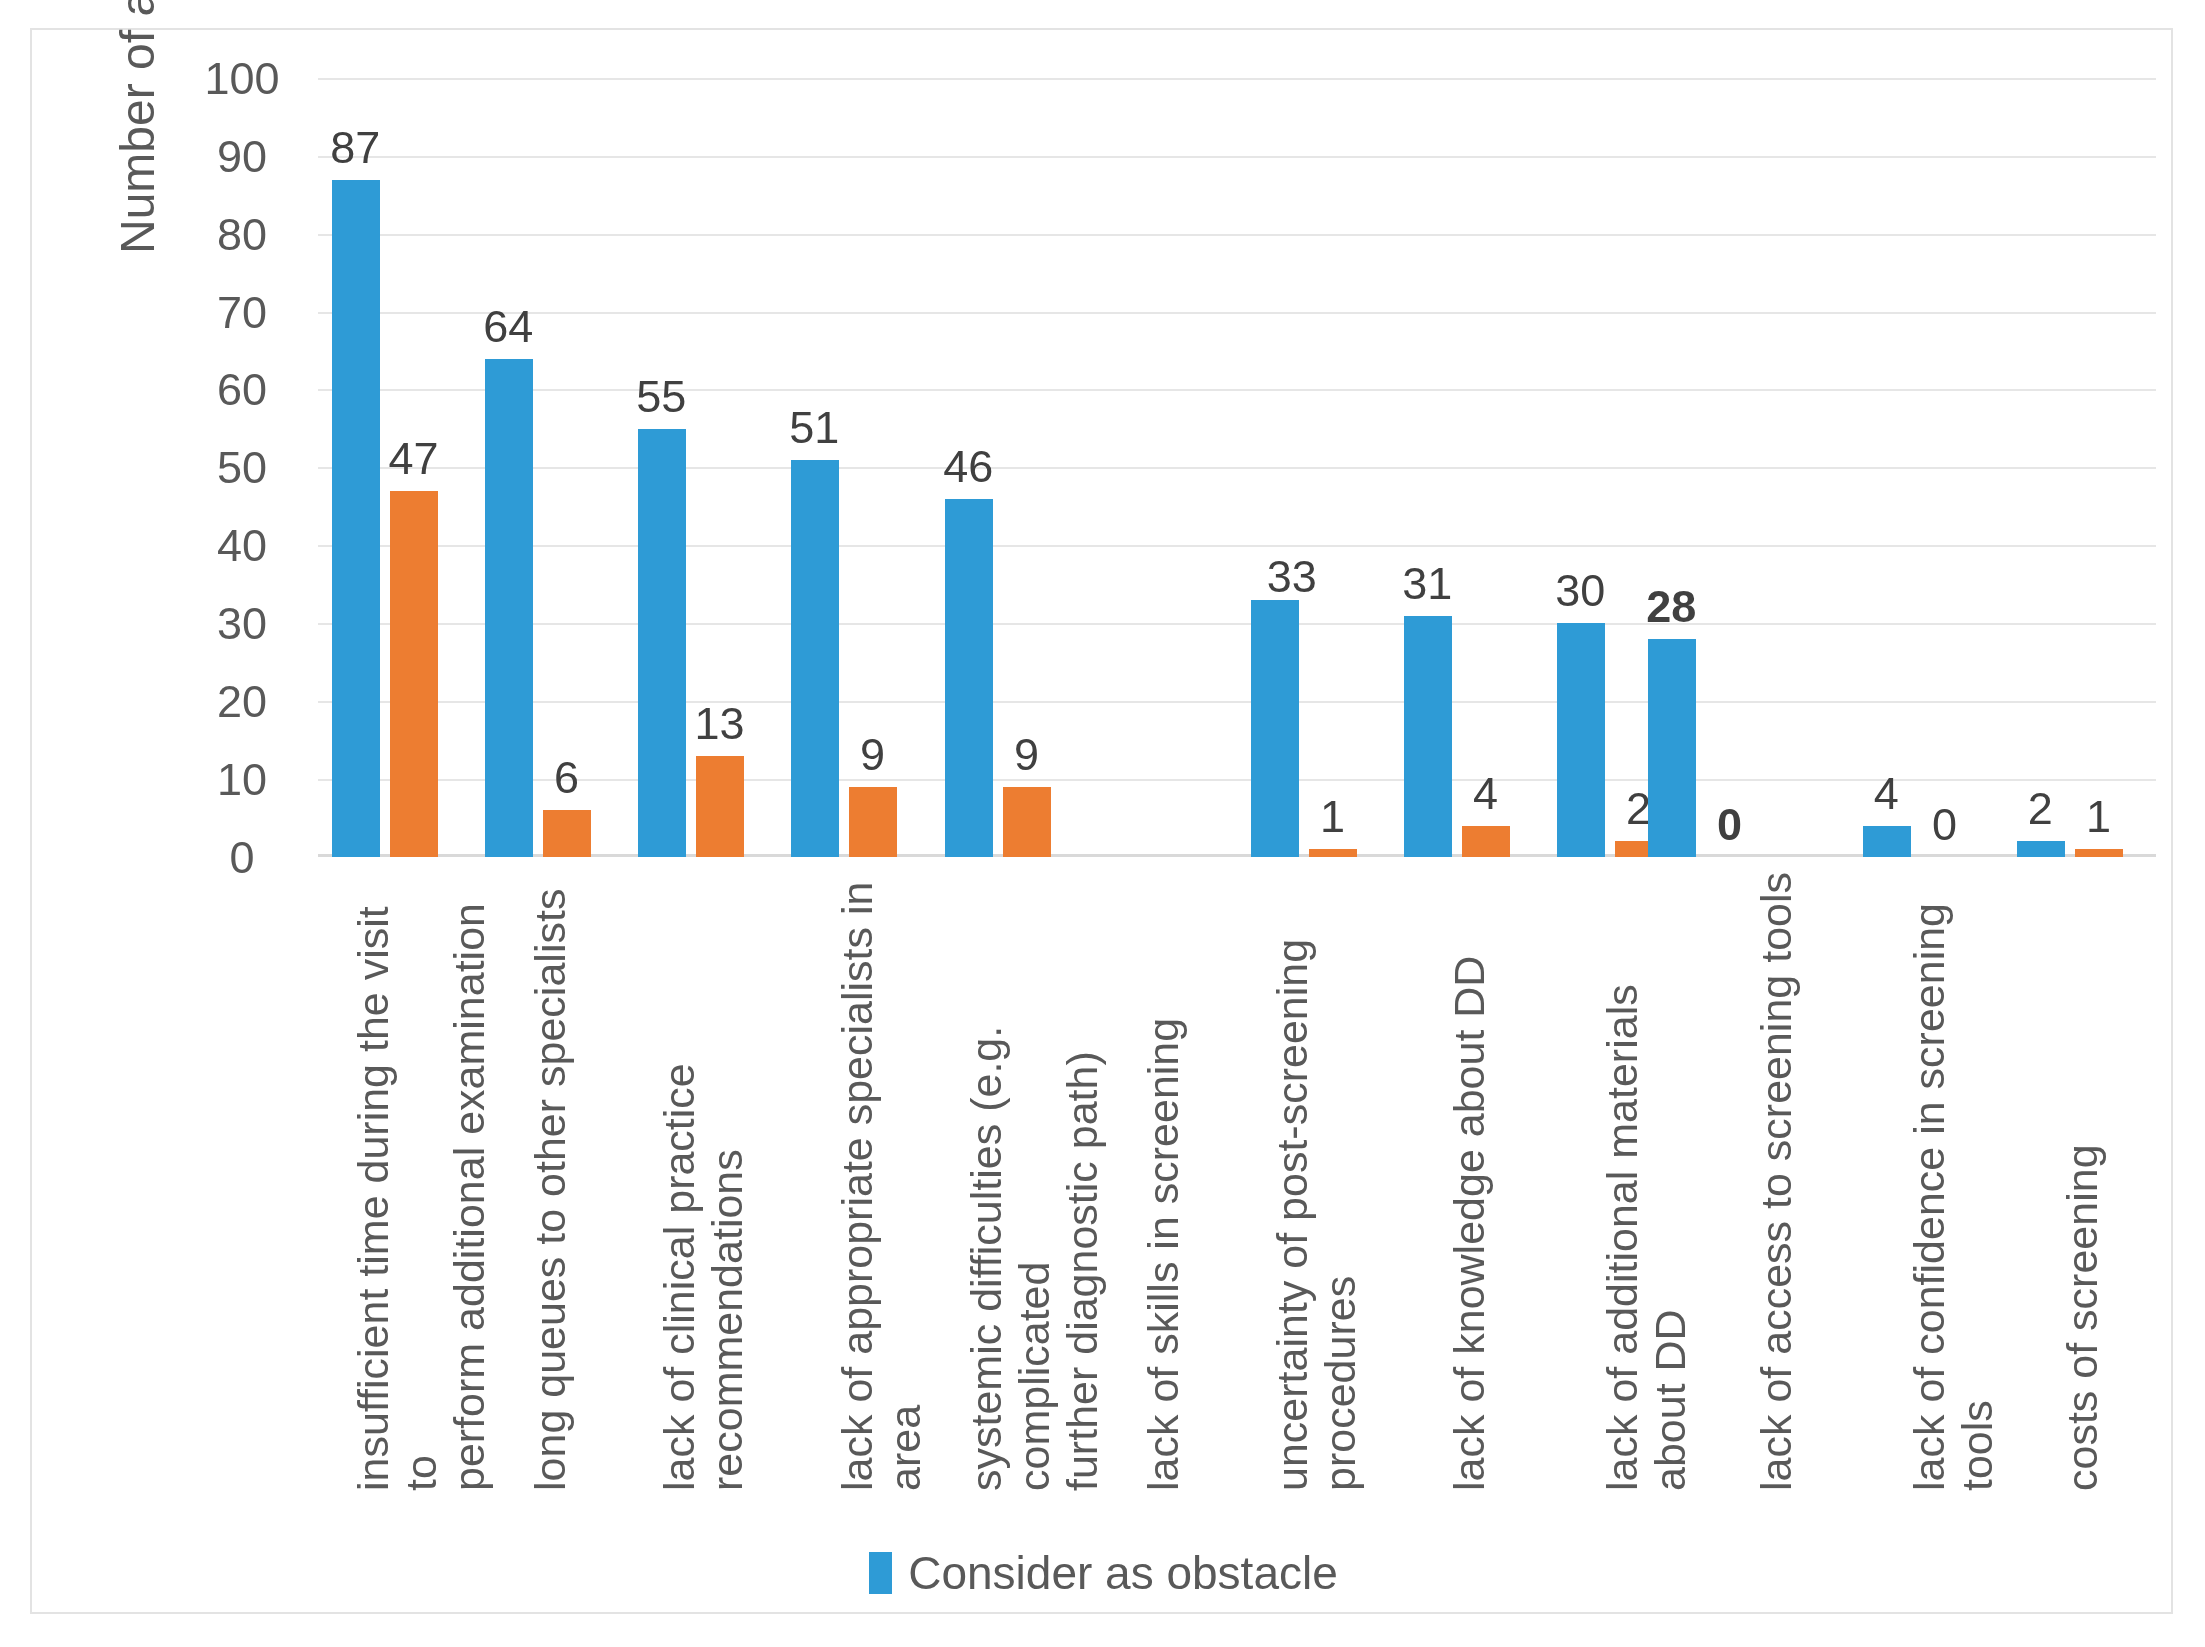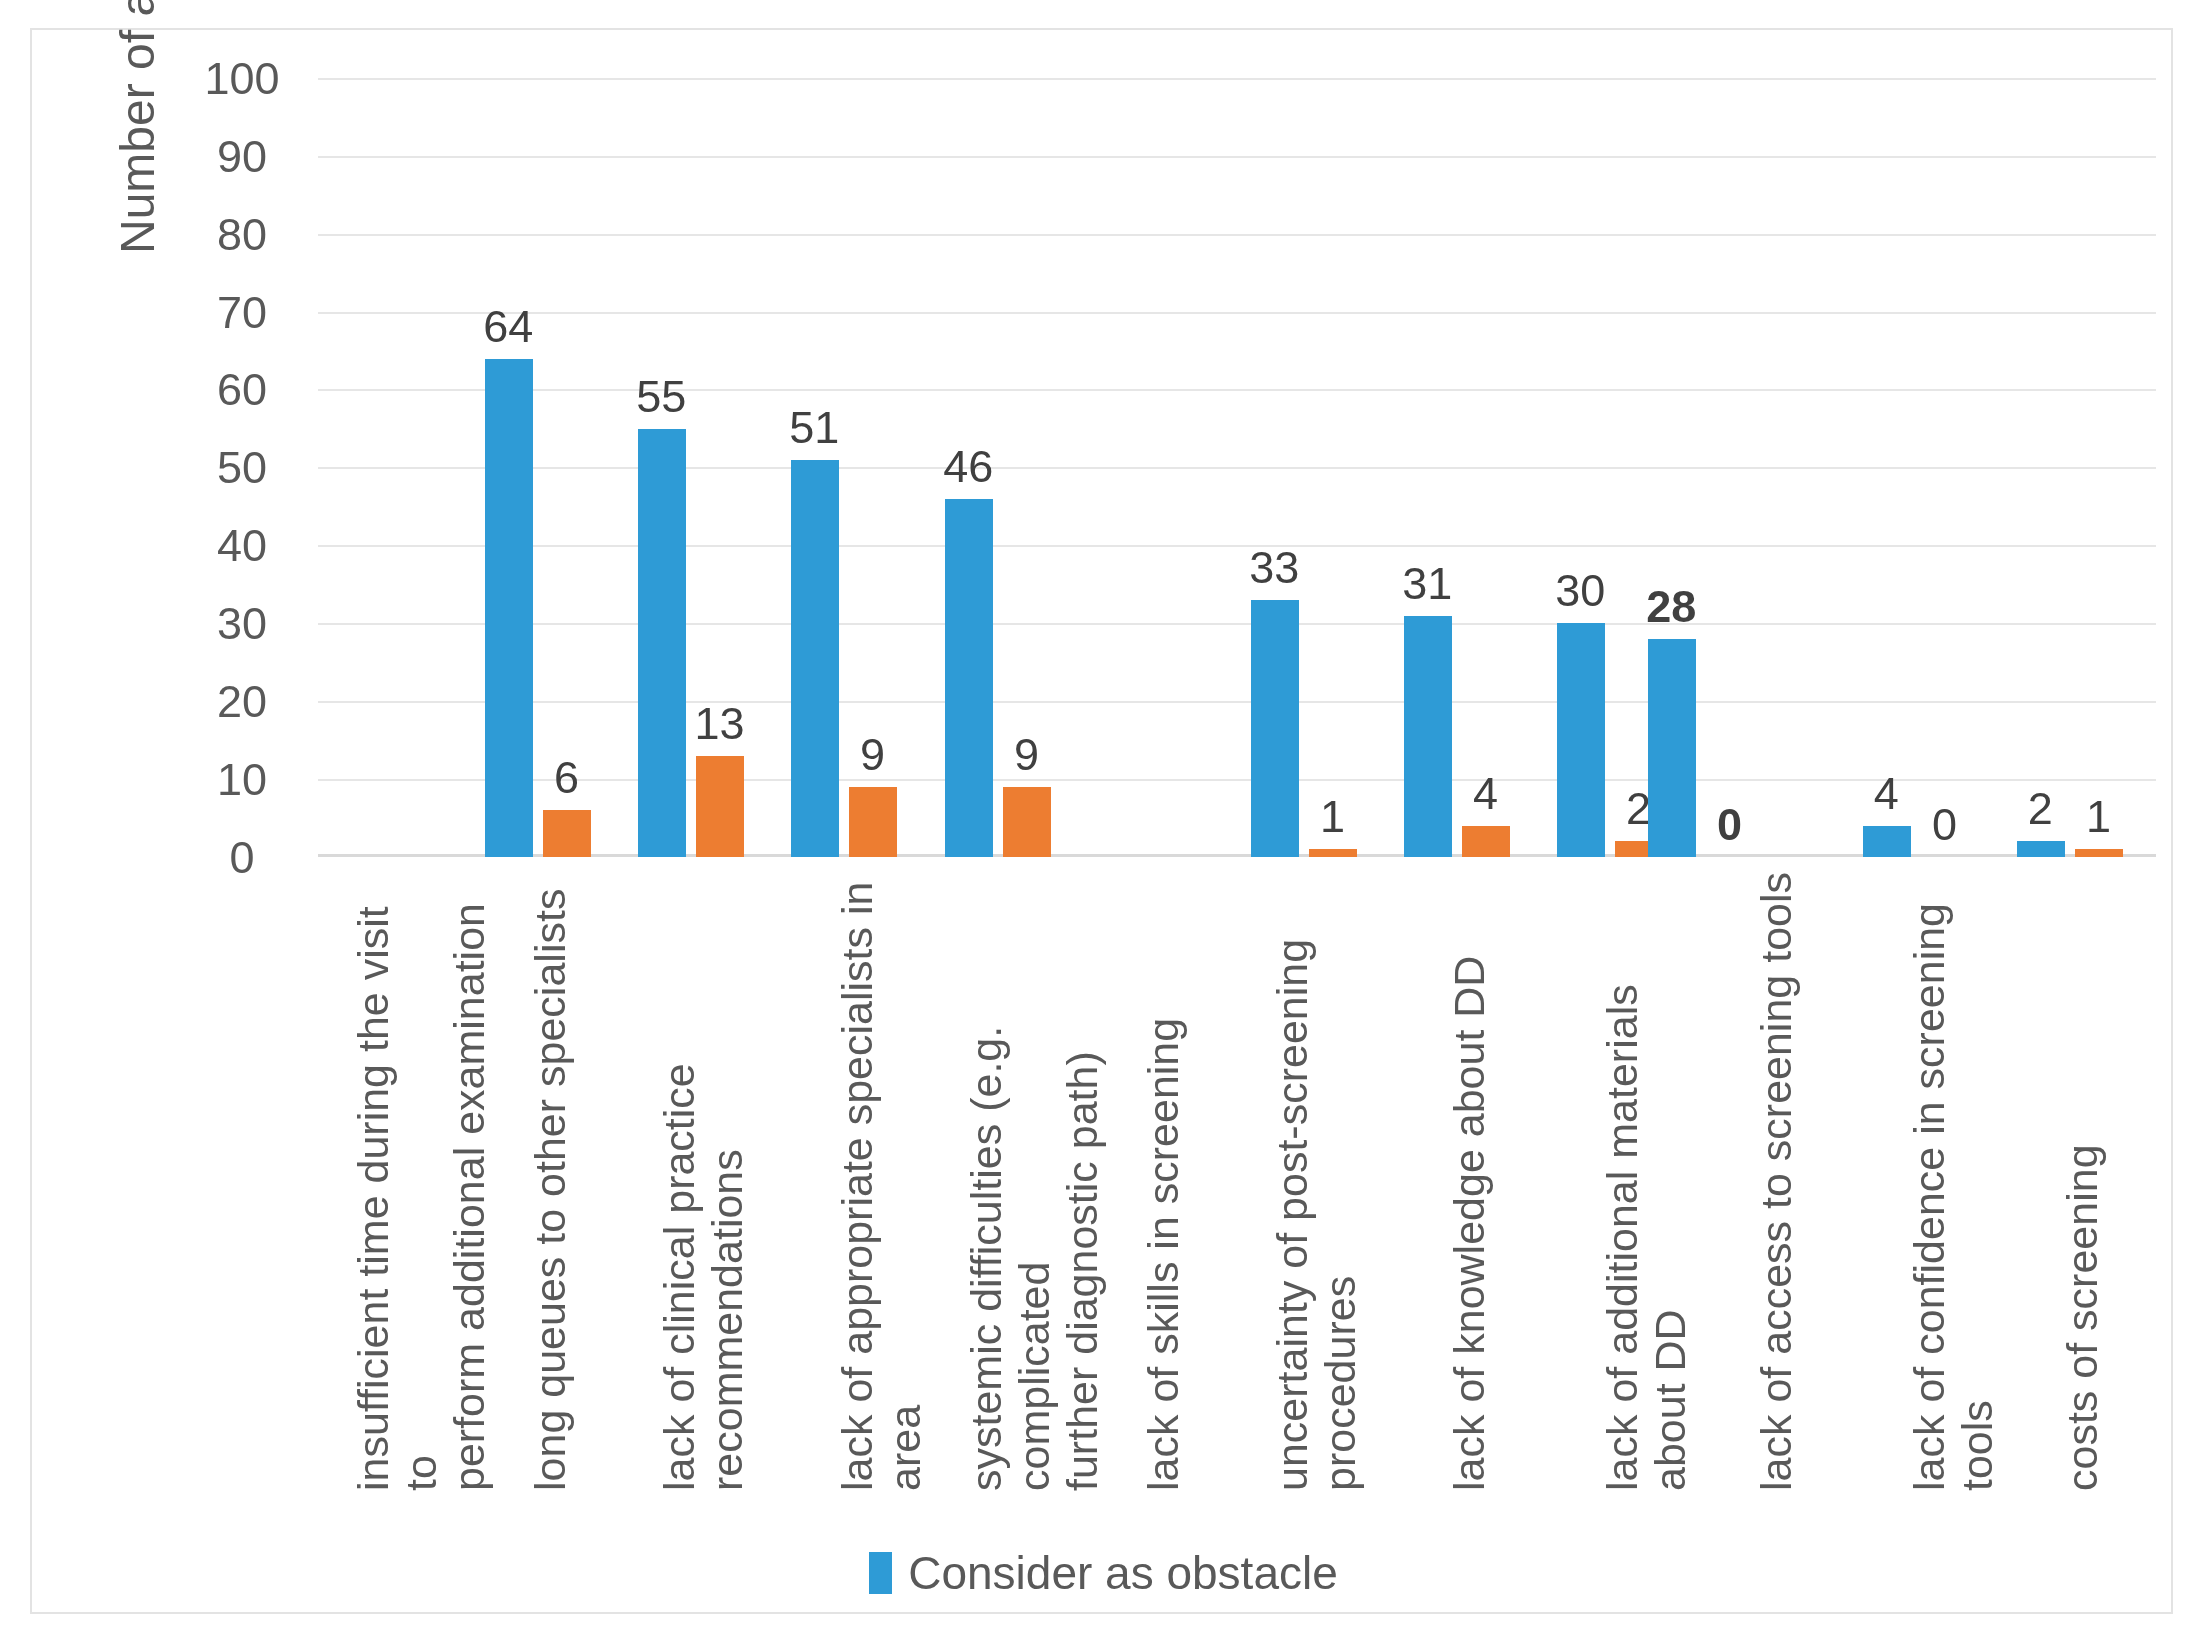--- a/index.html
+++ b/index.html
@@ -198,20 +198,26 @@
         <div class="gridline" style="top: 234px;"></div>
         <div class="gridline" style="top: 311px;"></div>
         <div class="gridline" style="top: 389px;"></div>
         <div class="gridline" style="top: 467px;"></div>
         <div class="gridline" style="top: 545px;"></div>
         <div class="gridline" style="top: 623px;"></div>
         <div class="gridline" style="top: 701px;"></div>
       </div>
     <div id="axis-line"></div>
     <div id="bars-layer">
+        <div class="group" style="left: 0px; width: 153px;">
+          <div class="bar s0" style="left: 13.6px; width: 48px; height: 677px;"></div>
+          <div class="bar-label" style="left: -5.2px; width: 85px; bottom: 687px;">87</div>
+          <div class="bar s1" style="left: 72px; width: 48px; height: 366px;"></div>
+          <div class="bar-label" style="left: 53px; width: 85px; bottom: 376px;">47</div>
+        </div>
         <div class="group" style="left: 153px; width: 153px;">
           <div class="bar s0" style="left: 13.6px; width: 48px; height: 498px;"></div>
           <div class="bar-label" style="left: -5.2px; width: 85px; bottom: 508px;">64</div>
           <div class="bar s1" style="left: 72px; width: 48px; height: 47px;"></div>
           <div class="bar-label" style="left: 53px; width: 85px; bottom: 57px;">6</div>
         </div>
         <div class="group" style="left: 306px; width: 153px;">
           <div class="bar s0" style="left: 13.6px; width: 48px; height: 428px;"></div>
           <div class="bar-label" style="left: -5.2px; width: 85px; bottom: 438px;">55</div>
           <div class="bar s1" style="left: 72px; width: 48px; height: 101px;"></div>
@@ -224,21 +230,21 @@
           <div class="bar-label" style="left: 53px; width: 85px; bottom: 80px;">9</div>
         </div>
         <div class="group" style="left: 613px; width: 153px;">
           <div class="bar s0" style="left: 13.6px; width: 48px; height: 358px;"></div>
           <div class="bar-label" style="left: -5.2px; width: 85px; bottom: 368px;">46</div>
           <div class="bar s1" style="left: 72px; width: 48px; height: 70px;"></div>
           <div class="bar-label" style="left: 53px; width: 85px; bottom: 80px;">9</div>
         </div>
         <div class="group" style="left: 919px; width: 153px;">
           <div class="bar s0" style="left: 13.6px; width: 48px; height: 257px;"></div>
-          <div class="bar-label" style="left: -5.2px; width: 85px; bottom: 267px;">33</div>
+          <div class="bar-label" style="left: -5.2px; width: 85px; bottom: 258px; text-align: right;">33</div>
           <div class="bar s1" style="left: 72px; width: 48px; height: 7.8px;"></div>
           <div class="bar-label" style="left: 53px; width: 85px; bottom: 18px;">1</div>
         </div>
         <div class="group" style="left: 1072px; width: 153px;">
           <div class="bar s0" style="left: 13.6px; width: 48px; height: 241px;"></div>
           <div class="bar-label" style="left: -5.2px; width: 85px; bottom: 251px;">31</div>
           <div class="bar s1" style="left: 72px; width: 48px; height: 31px;"></div>
           <div class="bar-label" style="left: 53px; width: 85px; bottom: 41px;">4</div>
         </div>
         <div class="group" style="left: 1225px; width: 153px;">

